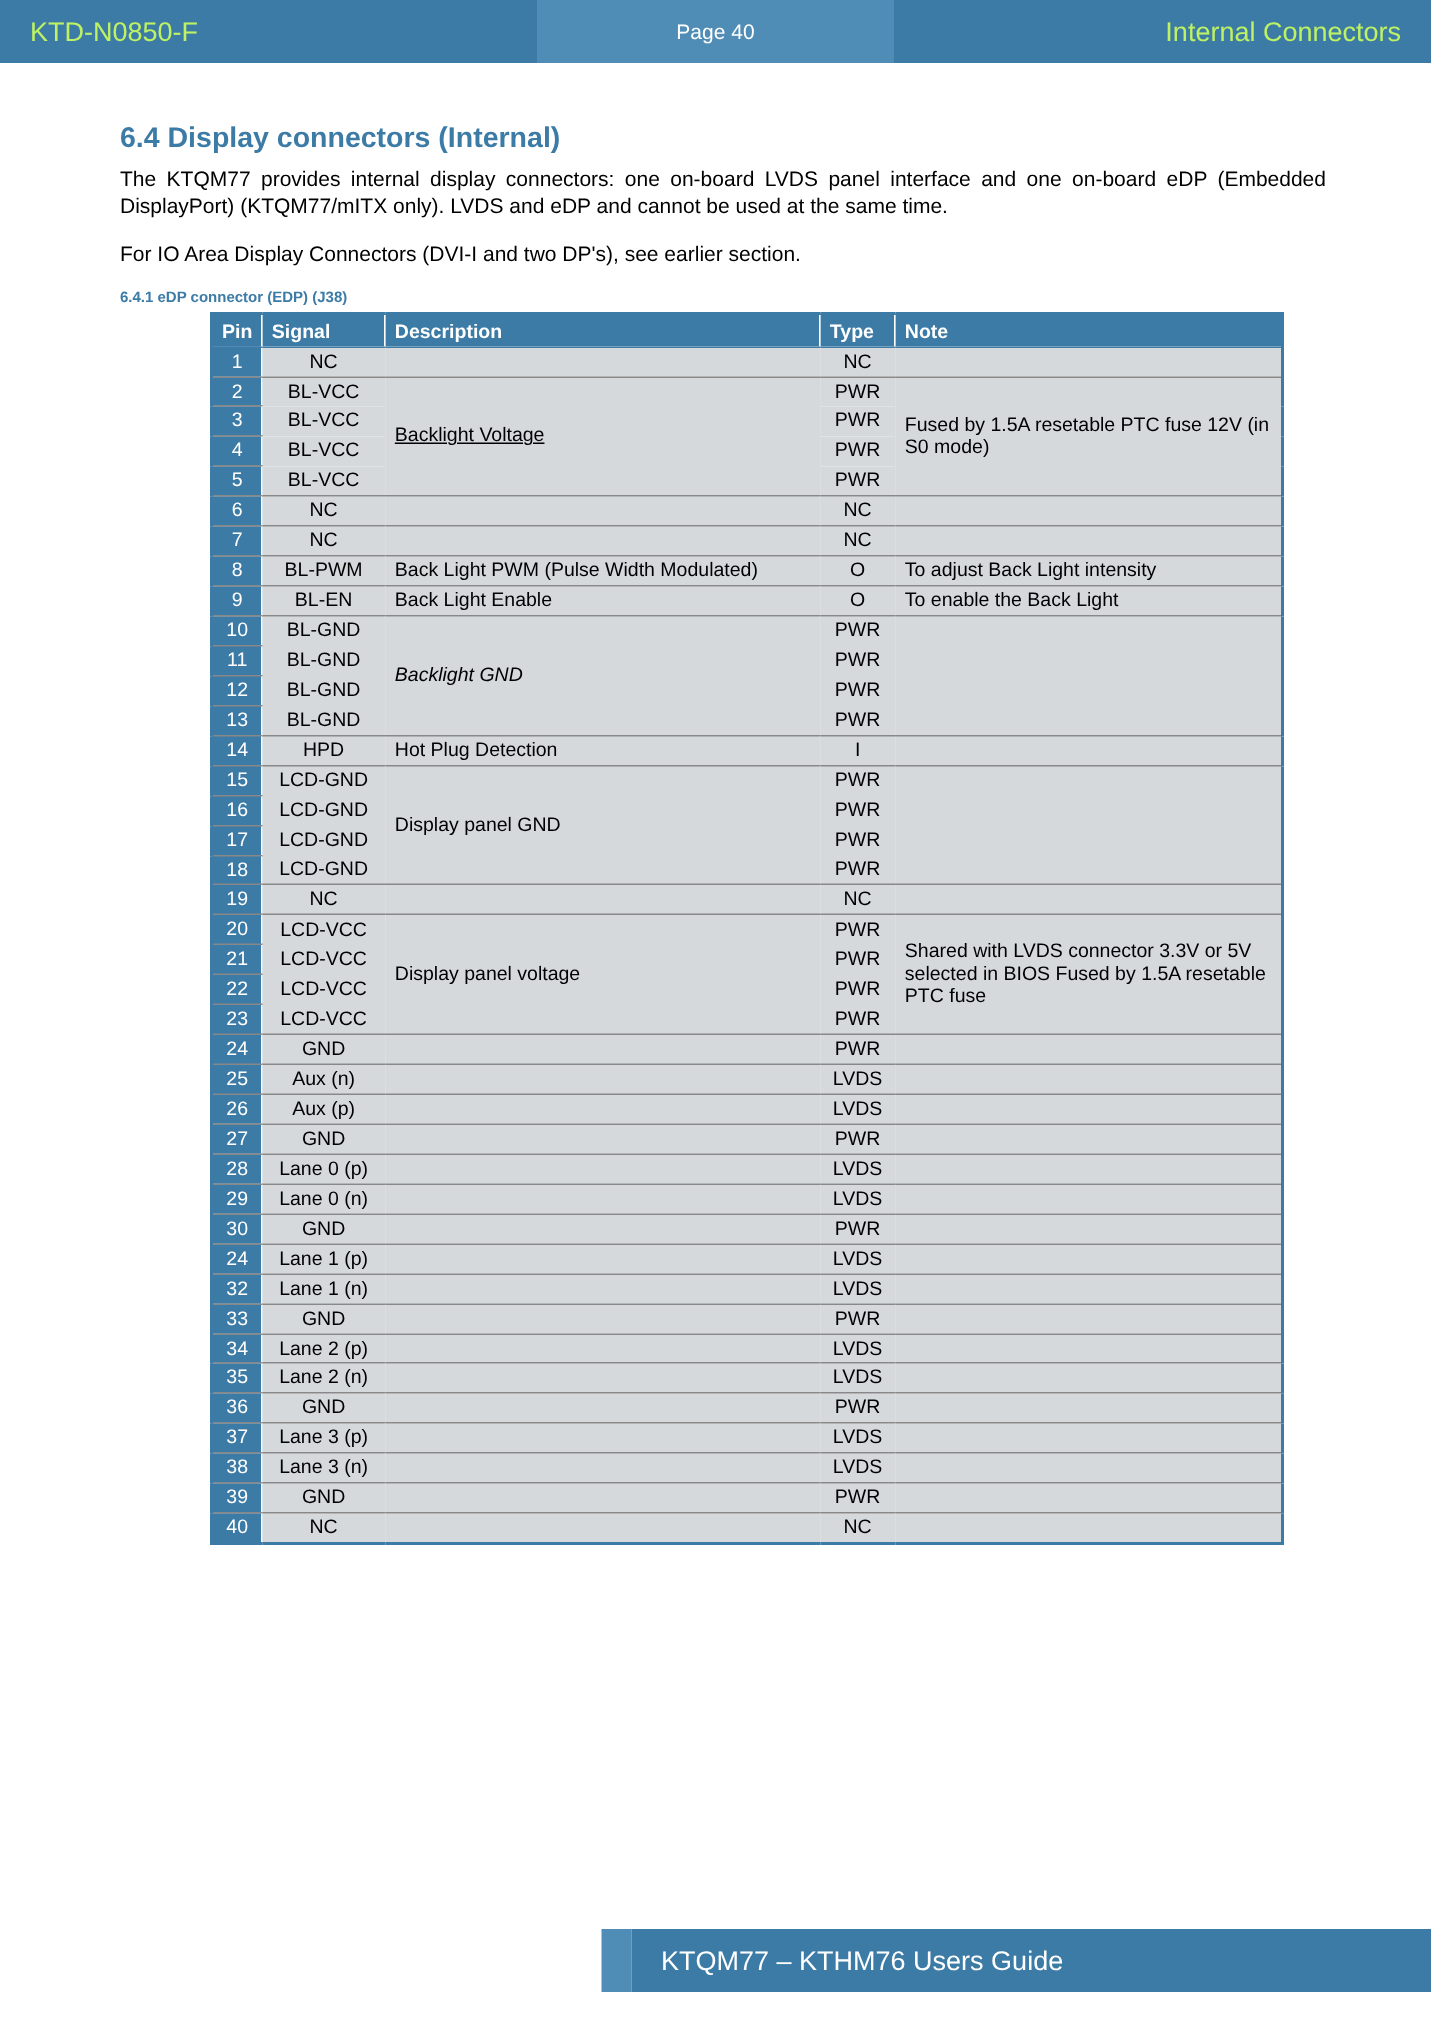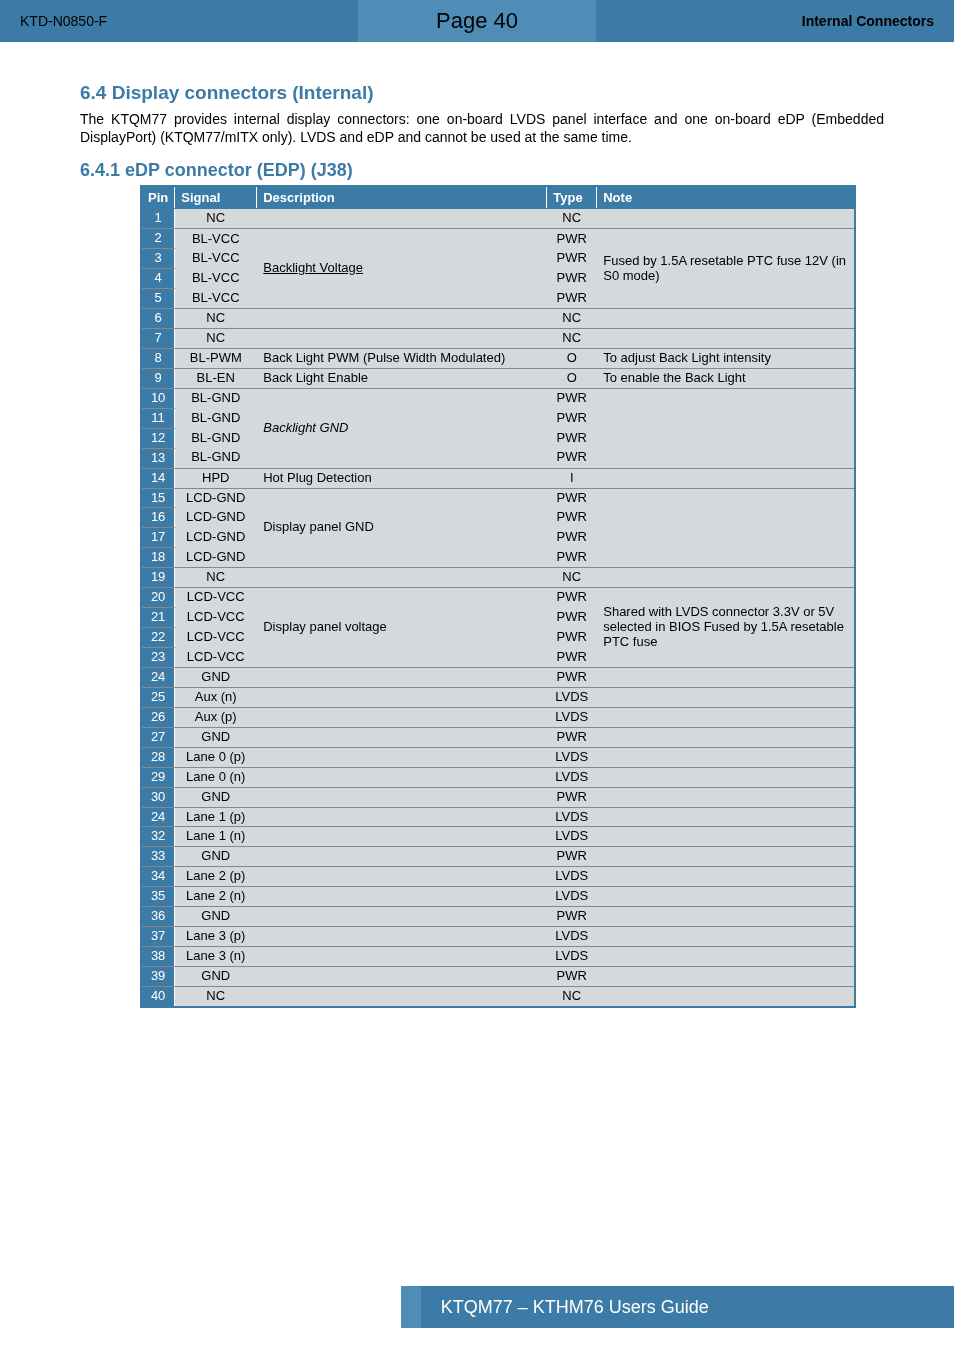--- a/index.html
+++ b/index.html
@@ -11,36 +11,36 @@
     position: relative;
   }
   .header-bar {
     display: flex;
     width: 100%;
     height: 42px;
   }
   .header-left, .header-right {
     width: 37.5%;
     background: #3c7ba6;
-    color: #000000;
+    color: #bef264;
+    font-size: 18px;
+    display: flex;
+    align-items: center;
+    padding: 0 20px;
+  }
+  .header-center {
+    width: 25%;
+    background: #4f8cb6;
+    color: #ffffff;
     font-size: 14px;
     display: flex;
     align-items: center;
-    padding: 0 20px;
-  }
-  .header-center {
-    width: 25%;
-    background: #4f8cb6;
-    color: #000000;
-    font-size: 22px;
-    display: flex;
-    align-items: center;
     justify-content: center;
   }
-  .header-right { justify-content: flex-end; font-weight: bold; }
+  .header-right { justify-content: flex-end; }
   .main {
     padding: 40px 70px 30px 80px;
     color: #000000;
     font-size: 14px;
   }
   .section-title {
     color: #3c7ba6;
     font-size: 19px;
     font-weight: bold;
     margin-bottom: 6px;
@@ -49,21 +49,21 @@
     line-height: 1.3;
     margin-bottom: 14px;
     text-align: justify;
   }
   .intro-text2 {
     line-height: 1.3;
     margin-bottom: 14px;
   }
   .subsection-title {
     color: #3c7ba6;
-    font-size: 18px;
+    font-size: 10px;
     font-weight: bold;
     margin-bottom: 4px;
   }
   .sub-text {
     line-height: 1.3;
     margin-bottom: 10px;
   }
   table.pin-table {
     margin-left: 60px;
     border-collapse: collapse;
@@ -131,20 +131,21 @@
 
 <div class="header-bar">
   <div class="header-left">KTD-N0850-F</div>
   <div class="header-center">Page 40</div>
   <div class="header-right">Internal Connectors</div>
 </div>
 
 <div class="main">
   <div class="section-title">6.4  Display connectors (Internal)</div>
   <div class="intro-text">The KTQM77 provides internal display connectors: one on-board LVDS panel interface and one on-board eDP (Embedded DisplayPort) (KTQM77/mITX only). LVDS and eDP and cannot be used at the same time.</div>
+  <div class="intro-text2">For IO Area Display Connectors (DVI-I and two DP's), see earlier section.</div>
   <div class="subsection-title">6.4.1   eDP connector (EDP) (J38)</div>
 
   <table class="pin-table">
     <thead>
       <tr>
         <th>Pin</th>
         <th>Signal</th>
         <th>Description</th>
         <th>Type</th>
         <th>Note</th>

